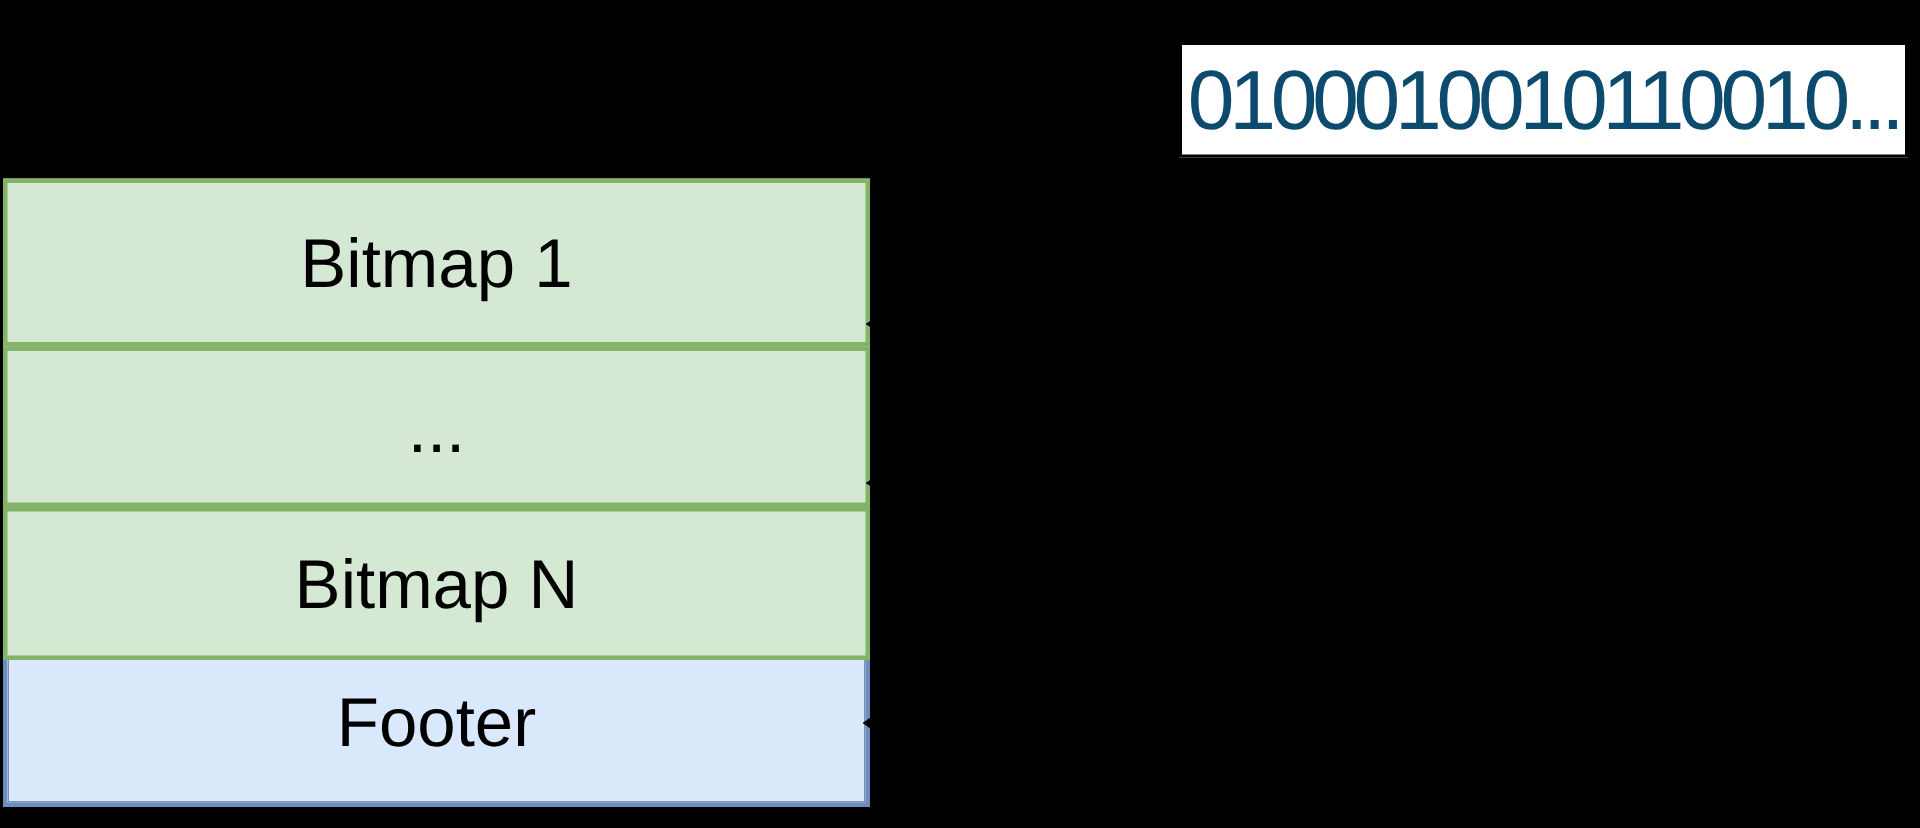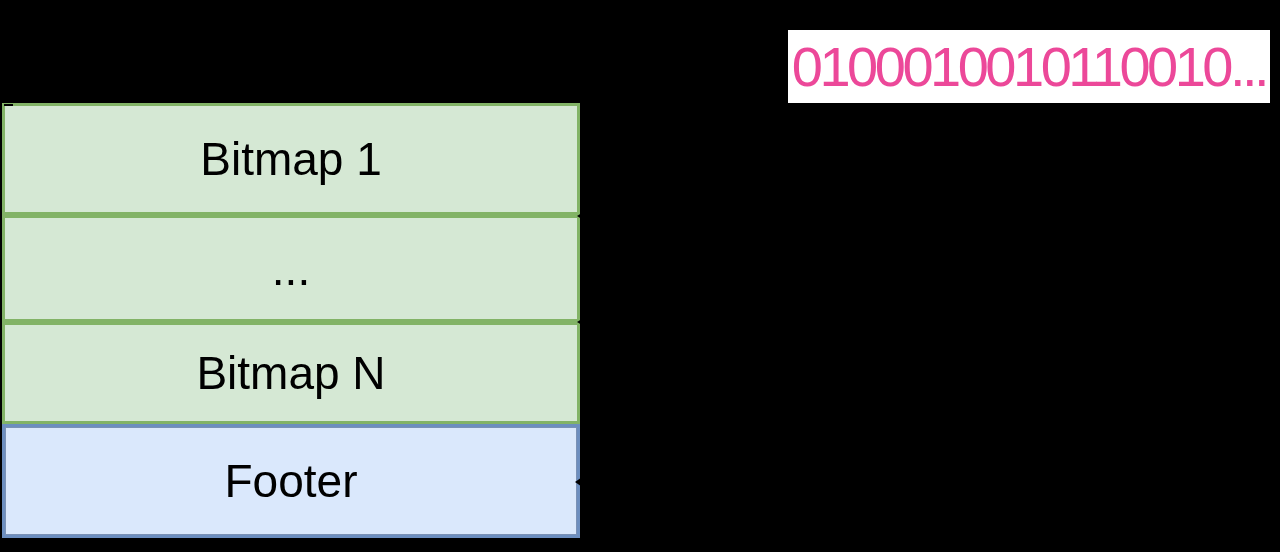--- a/index.html
+++ b/index.html
@@ -21,20 +21,21 @@
     display: flex;
     align-items: center;
     justify-content: center;
     color: #000;
     font-size: 46px;
     line-height: 1;
   }
   .row.green {
     background: #d5e8d4;
     border: 3px solid #82b366;
+    margin-top: 16px;
   }
   .row.blue {
     background: #dae8fc;
     border: 3px solid #6c8ebf;
     box-shadow: inset 0 0 0 1px rgba(44, 72, 122, 0.55);
   }
   .row-1 { top: 103px; height: 112px; }
   .row-2 { top: 215px; height: 107px; }
   .row-3 { top: 322px; height: 102px; }
   .row-4 { top: 424px; height: 114px; }
@@ -71,21 +72,21 @@
     height: 77px;
     box-sizing: border-box;
     background: #ffffff;
     border: 2px solid #000000;
     display: flex;
     align-items: center;
     justify-content: center;
     overflow: hidden;
   }
   .bitstring-text {
-    color: #ec4899;
+    color: #0c4a6e;
     font-size: 56px;
     line-height: 1;
     letter-spacing: -3.5px;
     white-space: nowrap;
   }
 </style>
 </head>
 <body>
 
 <div class="canvas">

